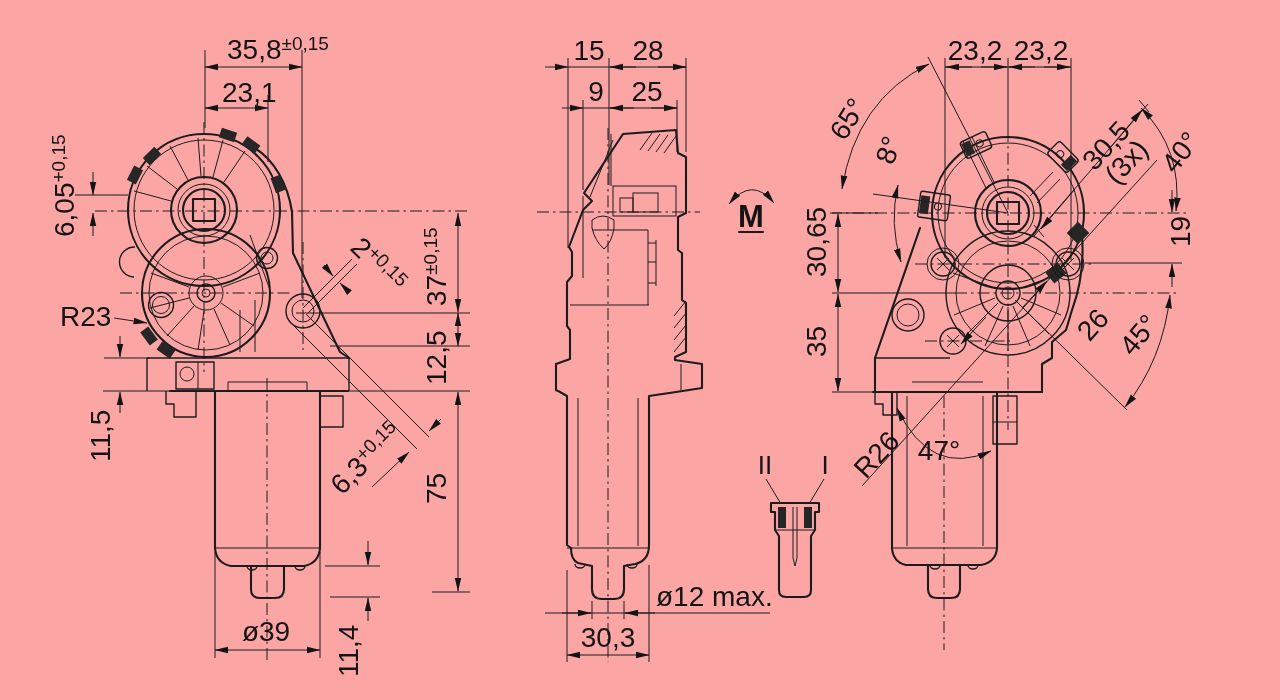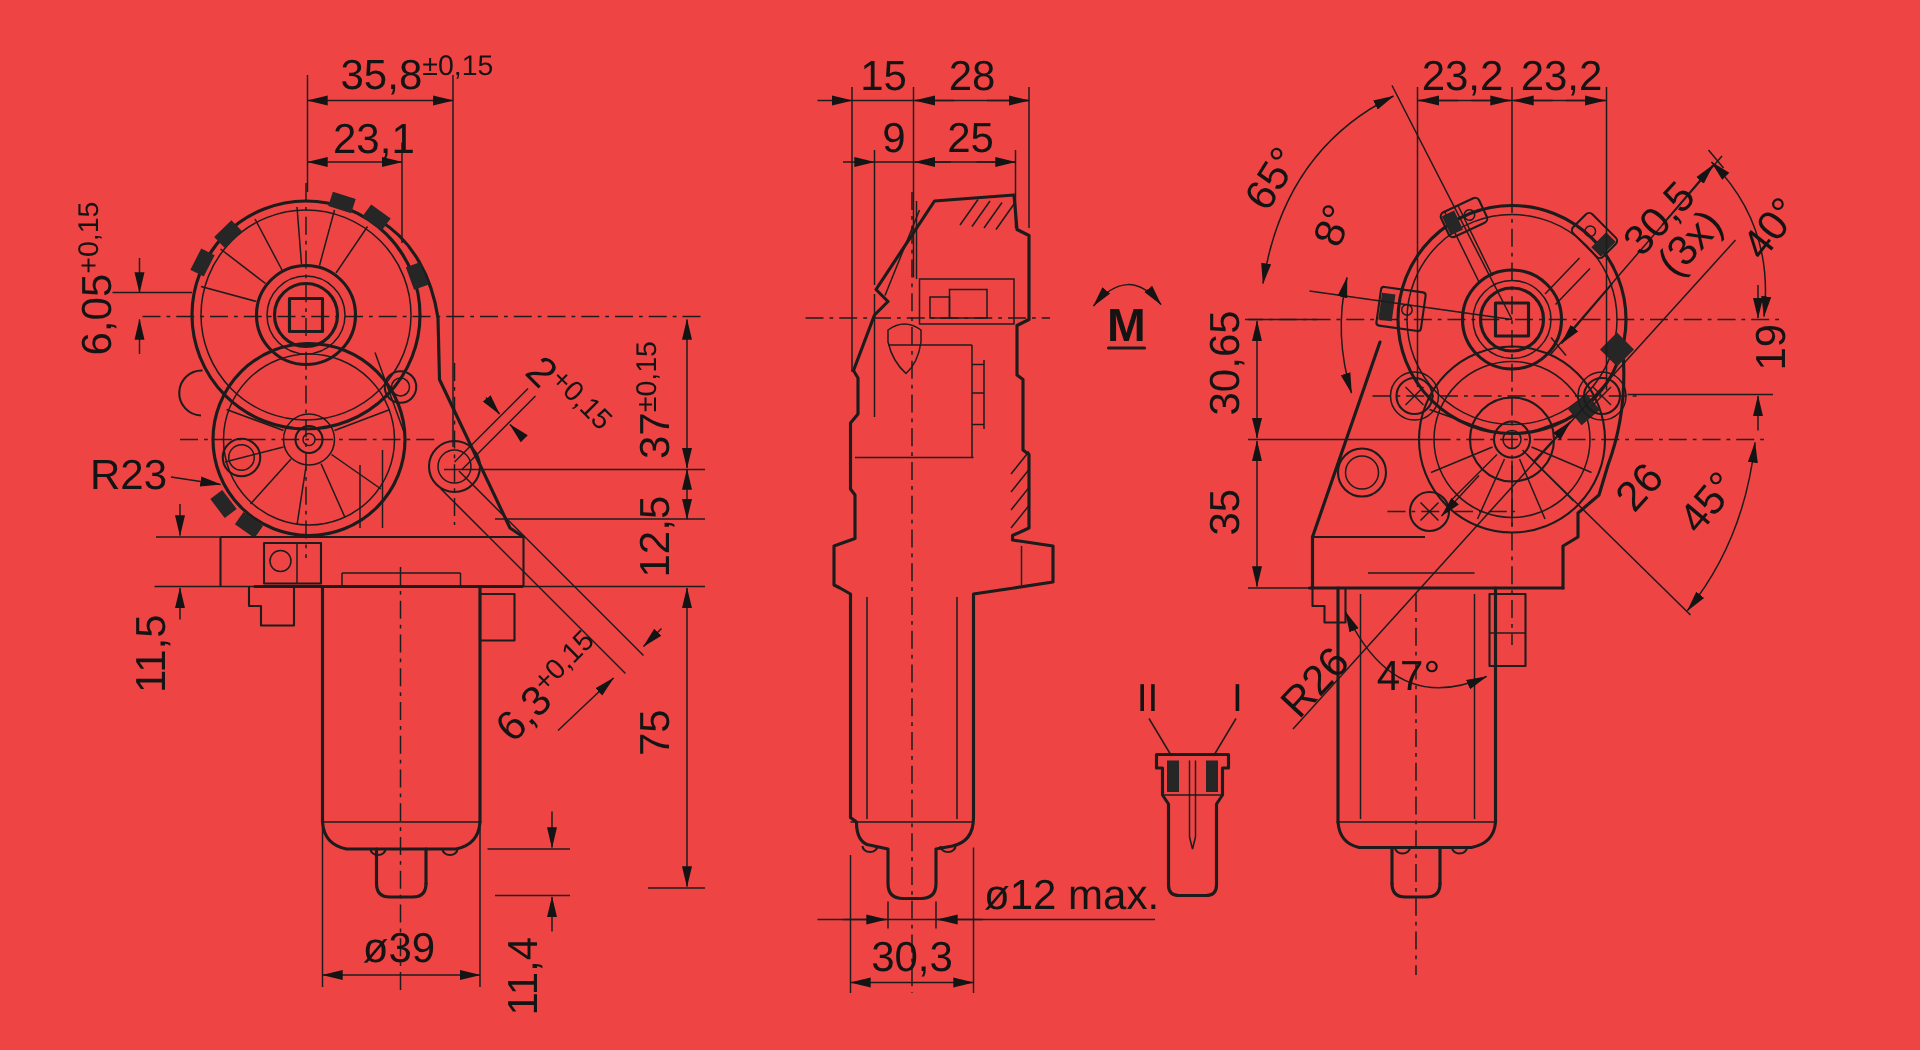--- a/index.html
+++ b/index.html
@@ -1,16 +1,16 @@
 <!DOCTYPE html>
 <html><head>
 <meta charset="utf-8">
 <style>
   html,body{margin:0;padding:0;background:#fff;width:1280px;height:700px;overflow:hidden;}
-  #stage{position:relative;width:1280px;height:700px;background:#ef4444;}
+  #stage{position:relative;width:1280px;height:700px;background:#fca5a5;}
   svg{display:block}
   .t{font-family:"Liberation Sans",sans-serif;font-size:28px;fill:#141414;}
   .tol{font-size:19px;}
   .tM{font-family:"Liberation Sans",sans-serif;font-size:31px;font-weight:bold;fill:#141414;}
   .tc{font-family:"Liberation Sans",sans-serif;font-size:26px;fill:#141414;}
   .o{stroke:#1c1c1c;stroke-width:2.1;fill:none;stroke-linejoin:round;stroke-linecap:round;}
   .m{stroke:#1c1c1c;stroke-width:1.4;fill:none;stroke-linejoin:round;}
   .th{stroke:#1c1c1c;stroke-width:1;fill:none;}
   .cl{stroke:#1c1c1c;stroke-width:1;fill:none;stroke-dasharray:12 4 2.5 4;}
   .dk{fill:#262626;stroke:none;}

